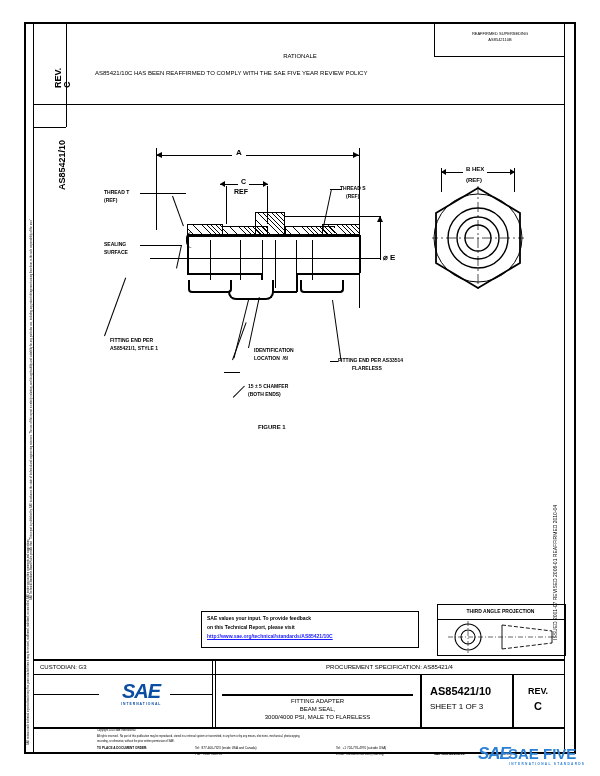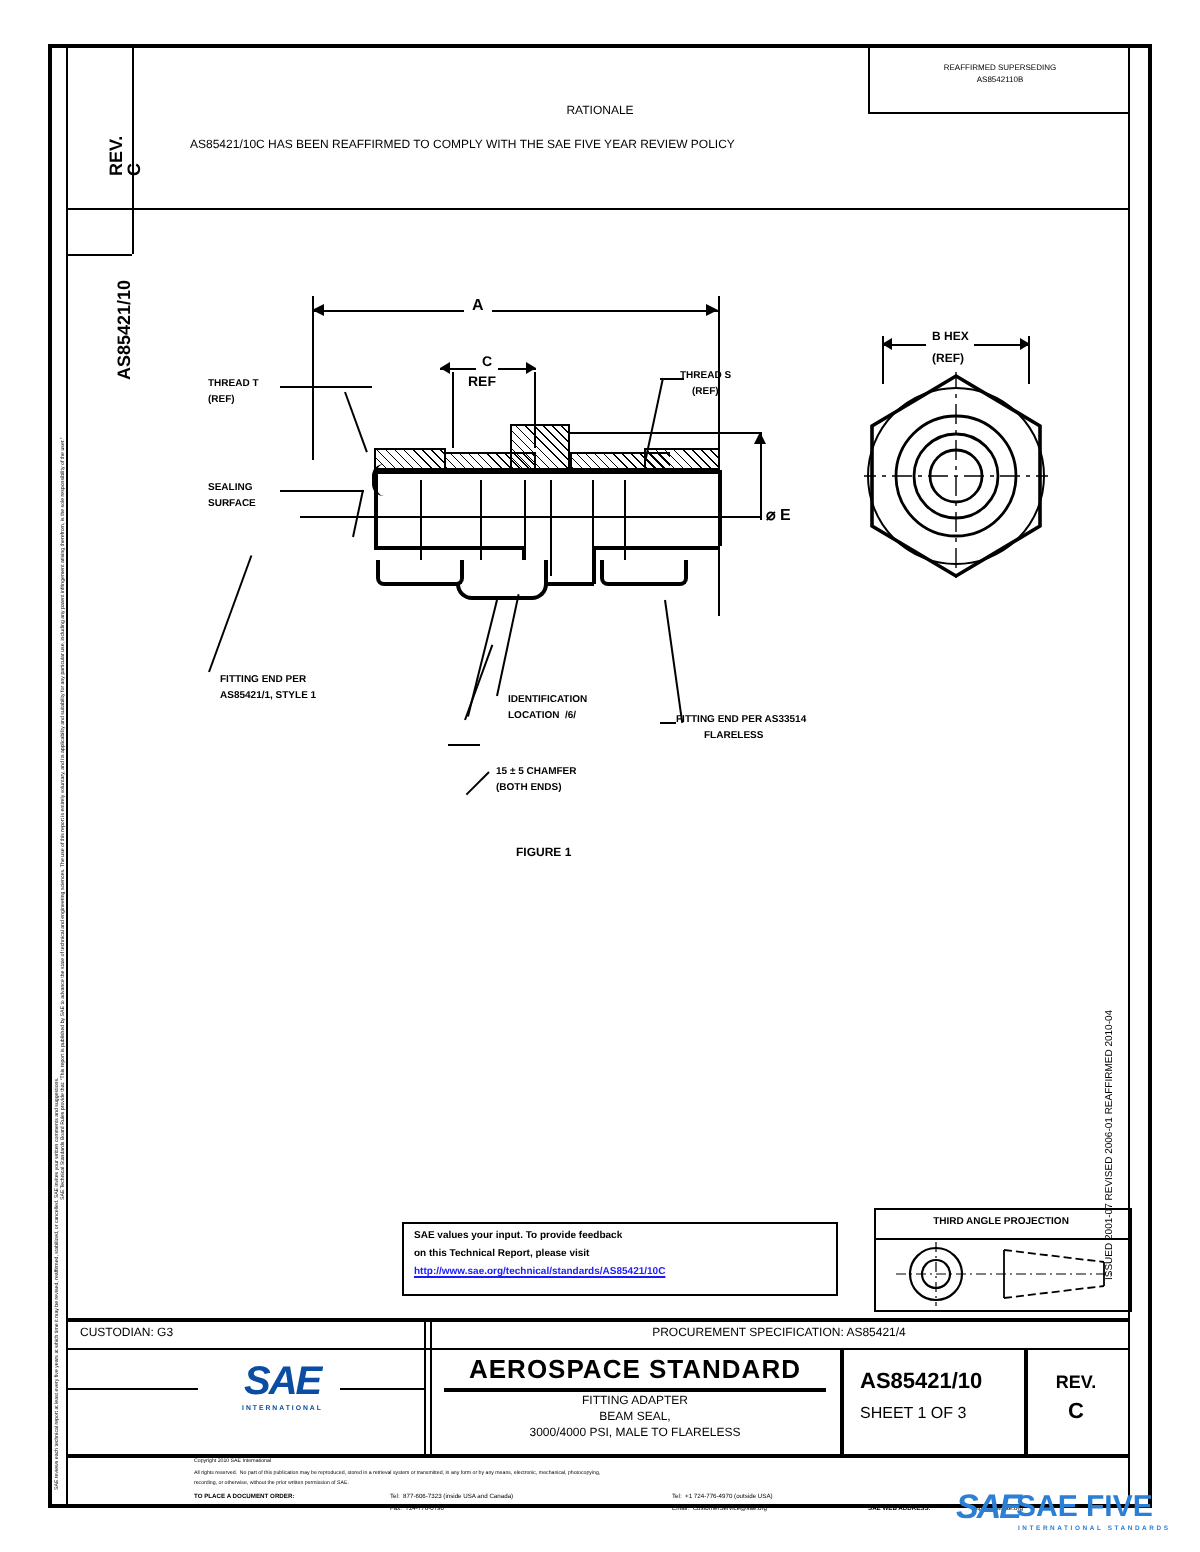--- a/index.html
+++ b/index.html
@@ -214,21 +214,20 @@
   <div class="txt f6" style="left:40px;top:664px;">CUSTODIAN: G3</div>
   <div class="txt f6 c" style="left:215px;top:664px;width:349px;">PROCUREMENT SPECIFICATION: AS85421/4</div>
 
   <div class="saelogo" style="left:122px;top:680px;font-size:20px;">
     <span>SAE</span>
   </div>
   <div class="txt" style="left:121px;top:703px;font-size:3.4px;letter-spacing:1px;color:#0b4da2;font-weight:bold;">INTERNATIONAL</div>
   <div class="ln h" style="left:33px;top:694px;width:66px;"></div>
   <div class="ln h" style="left:170px;top:694px;width:42px;"></div>
 
-  <div class="txt f13 b c" style="left:215px;top:678px;width:205px;letter-spacing:0.5px;">AEROSPACE STANDARD</div>
   <div class="ln h2" style="left:222px;top:694px;width:191px;"></div>
   <div class="txt f6 c" style="left:215px;top:698px;width:205px;">FITTING ADAPTER</div>
   <div class="txt f6 c" style="left:215px;top:706px;width:205px;">BEAM SEAL,</div>
   <div class="txt f6 c" style="left:215px;top:714px;width:205px;">3000/4000 PSI, MALE TO FLARELESS</div>
 
   <div class="txt f11 b" style="left:430px;top:685px;">AS85421/10</div>
   <div class="txt f8" style="left:430px;top:702px;">SHEET 1 OF 3</div>
 
   <div class="txt f9 b c" style="left:512px;top:686px;width:52px;">REV.</div>
   <div class="txt f11 b c" style="left:512px;top:700px;width:52px;">C</div>

